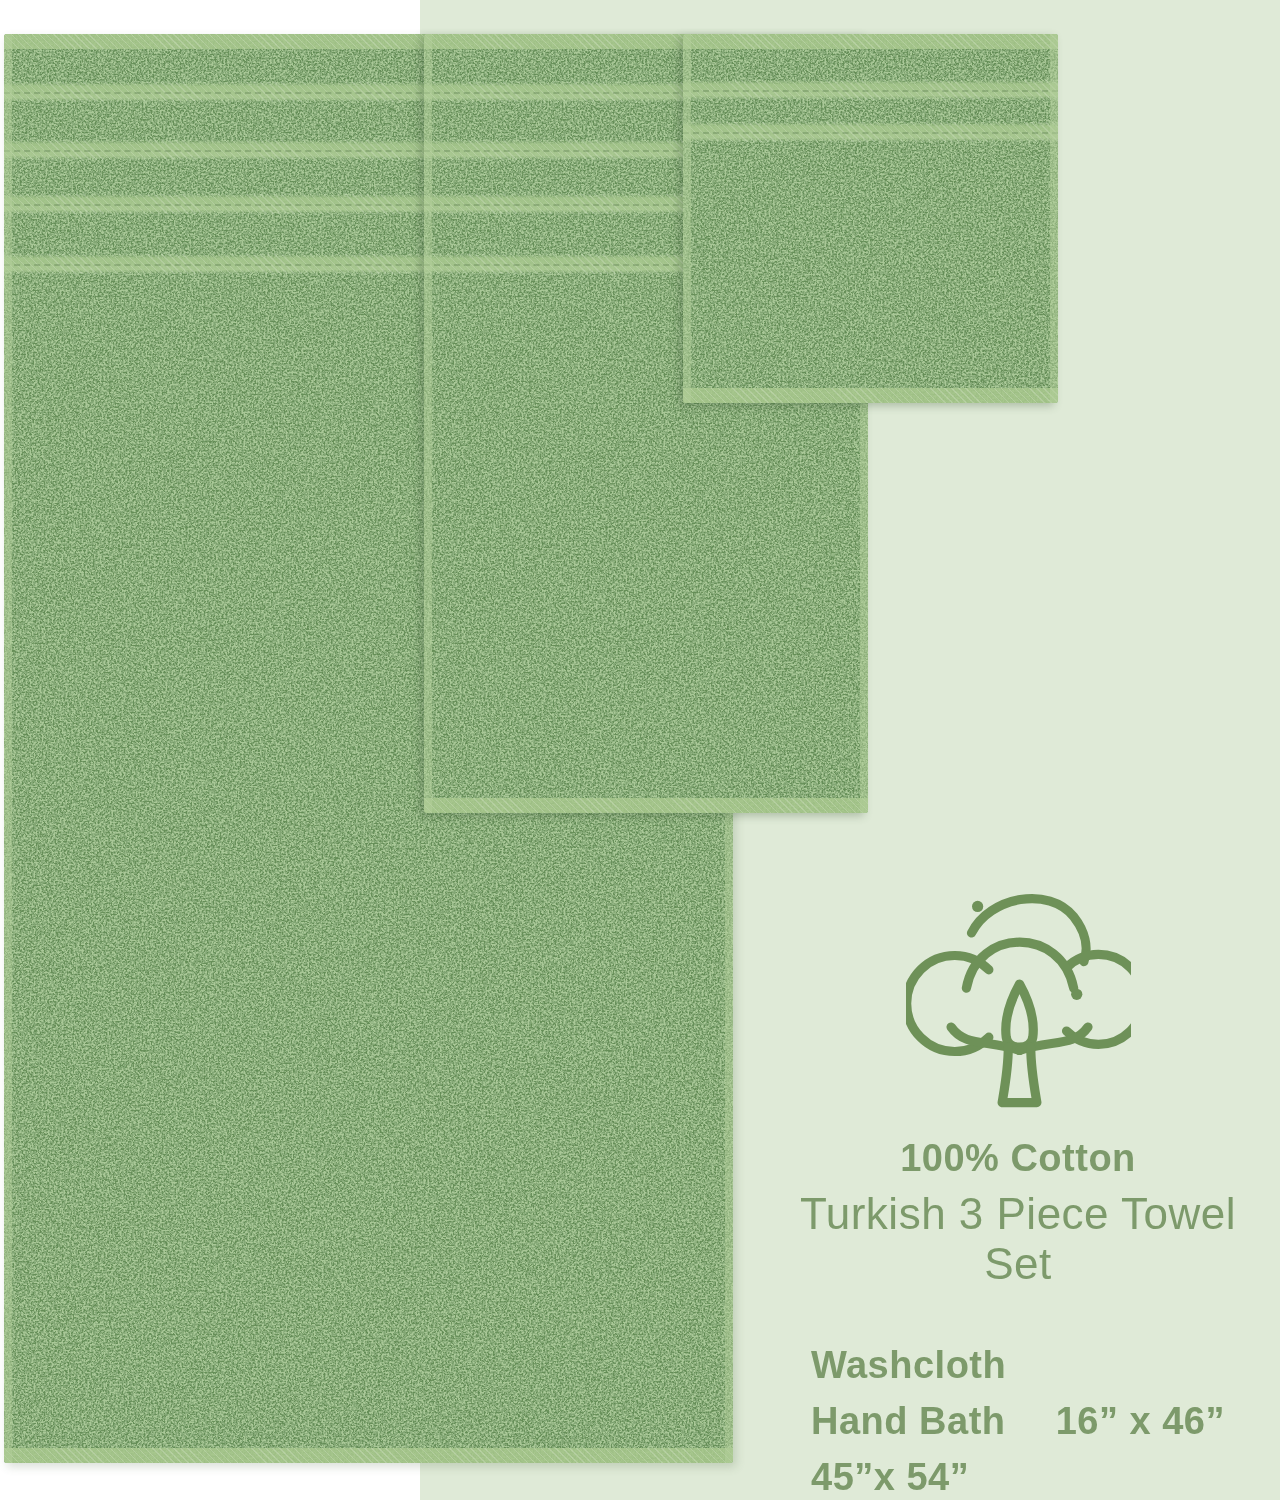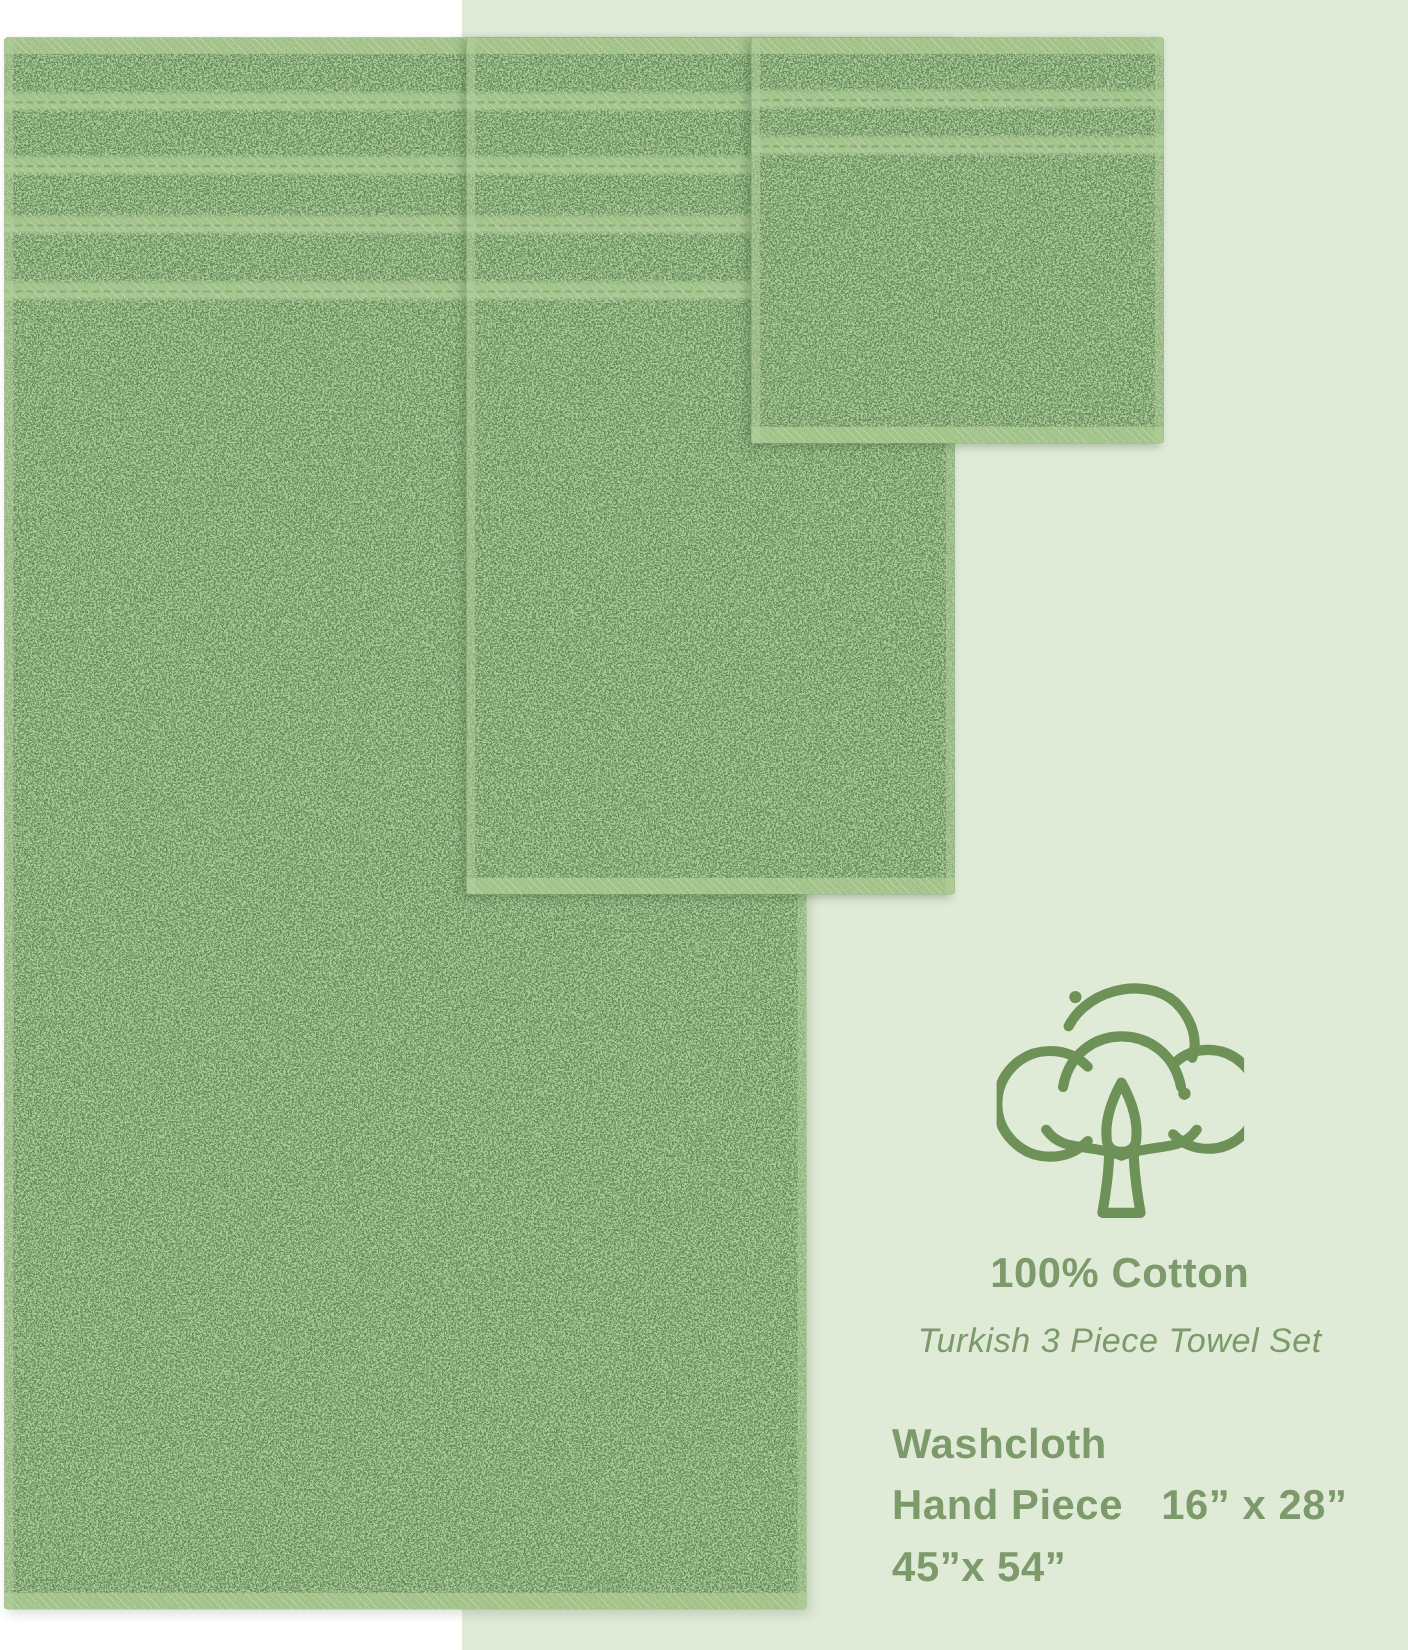--- a/index.html
+++ b/index.html
@@ -115,23 +115,22 @@
     display: block;
     margin: 0 auto;
   }
   .cotton-title {
     margin-top: 16px;
     font-size: 38px;
     font-weight: bold;
     letter-spacing: 0.5px;
   }
   .set-subtitle {
-    margin-top: 21px;
-    font-size: 31px;
-    font-style: italic;
+    margin-top: 9px;
+    font-size: 44px;
     font-weight: normal;
     letter-spacing: 0.5px;
   }
   .sizes {
     margin-top: 48px;
     padding: 0 18px;
   }
   .size-row {
     display: flex;
     justify-content: space-between;
@@ -234,22 +233,22 @@
 
     <div class="cotton-title">100% Cotton</div>
 
     <div class="set-subtitle">Turkish 3 Piece Towel Set</div>
 
     <div class="sizes">
       <div class="size-row">
         <span>Washcloth</span>
       </div>
       <div class="size-row">
-        <span>Hand Piece</span>
-        <span>16” x 28”</span>
+        <span>Hand Bath</span>
+        <span>16” x 46”</span>
       </div>
       <div class="size-row">
         <span>45”x 54”</span>
       </div>
     </div>
 
   </div>
 </div>
 
 </body></html>

